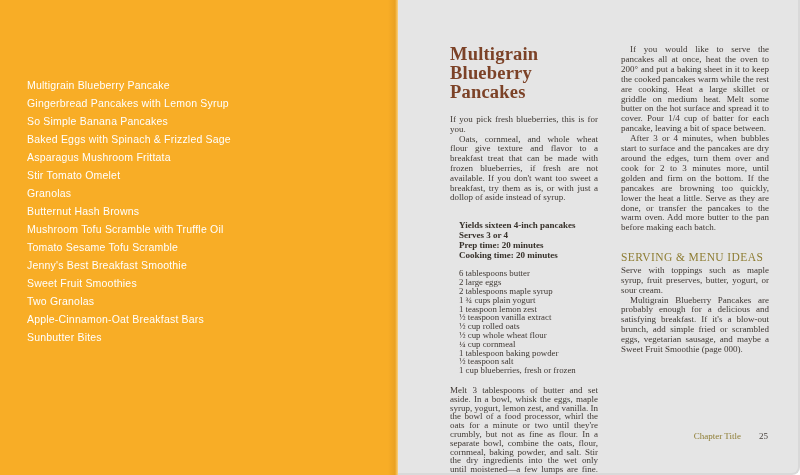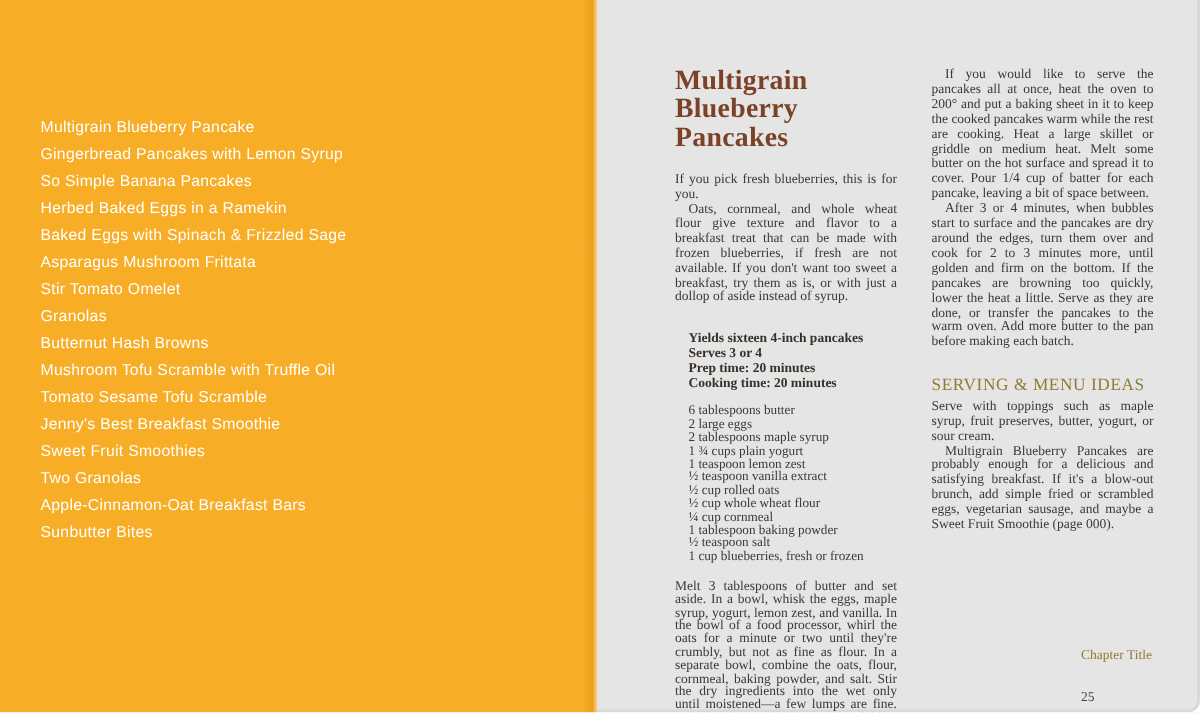--- a/index.html
+++ b/index.html
@@ -102,42 +102,40 @@
     white-space: nowrap;
   }
 
   .page-footer {
     position: absolute;
     top: 431px;
     right: 30px;
     display: flex;
     gap: 18px;
     align-items: baseline;
-    flex-direction: column;
   }
   .chapter-label {
     font-size: 9px;
     color: #8e7d33;
   }
   .page-number {
     font-size: 9px;
     color: #4a443f;
   }
 </style>
 </head>
 <body>
 
 <div class="spread">
 
   <div class="left-page">
     <div class="toc-list">
       <div class="toc-item">Multigrain Blueberry Pancake</div>
       <div class="toc-item">Gingerbread Pancakes with Lemon Syrup</div>
       <div class="toc-item">So Simple Banana Pancakes</div>
-      <div class="toc-item">Herbed Baked Eggs in a Ramekin</div>
       <div class="toc-item">Baked Eggs with Spinach &amp; Frizzled Sage</div>
       <div class="toc-item">Asparagus Mushroom Frittata</div>
       <div class="toc-item">Stir Tomato Omelet</div>
       <div class="toc-item">Granolas</div>
       <div class="toc-item">Butternut Hash Browns</div>
       <div class="toc-item">Mushroom Tofu Scramble with Truffle Oil</div>
       <div class="toc-item">Tomato Sesame Tofu Scramble</div>
       <div class="toc-item">Jenny's Best Breakfast Smoothie</div>
       <div class="toc-item">Sweet Fruit Smoothies</div>
       <div class="toc-item">Two Granolas</div>

